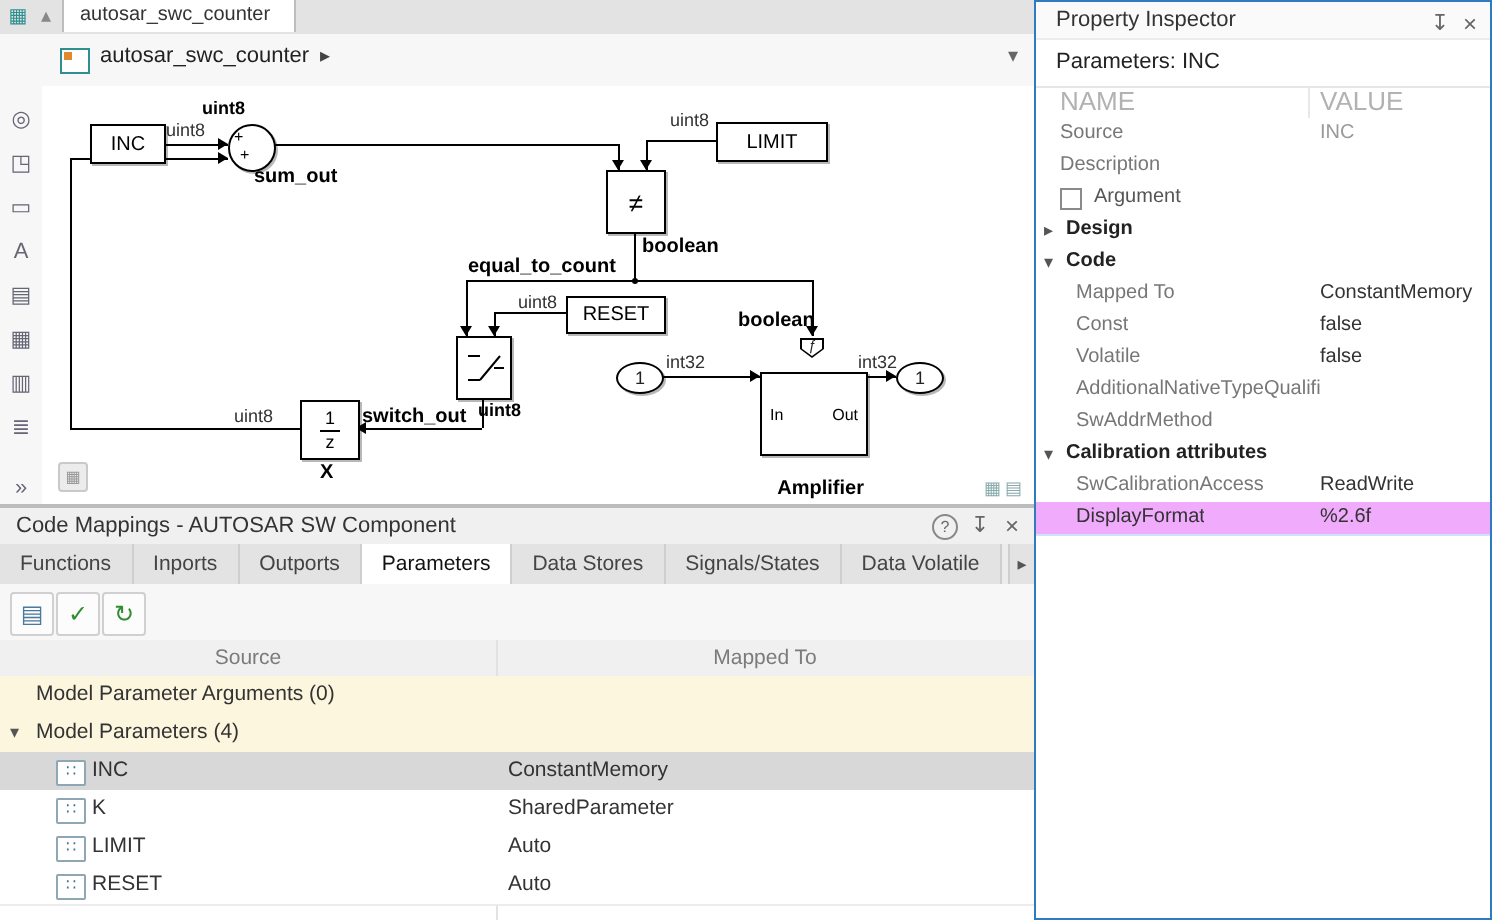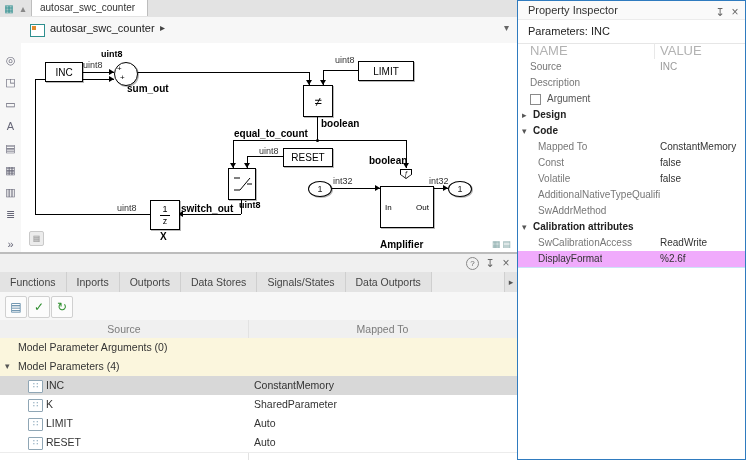--- a/index.html
+++ b/index.html
@@ -190,42 +190,44 @@
       <span class="lblb" style="left:106px;top:40px">sum_out</span>
       <span class="lbl" style="left:314px;top:12px">uint8</span>
       <span class="lblb" style="left:300px;top:75px">boolean</span>
       <span class="lblb" style="left:213px;top:85px">equal_to_count</span>
       <span class="lblb" style="left:348px;top:112px">boolean</span>
       <span class="lbl" style="left:238px;top:103px">uint8</span>
       <span class="lblb" style="left:218px;top:157px;font-size:9px">uint8</span>
       <span class="lblb" style="left:160px;top:160px">switch_out</span>
       <span class="lbl" style="left:96px;top:160px">uint8</span>
       <span class="lblb" style="left:139px;top:188px">X</span>
-      <span class="lblb" style="left:359px;top:196px;width:52px;text-align:left">Amplifier</span>
+      <span class="lblb" style="left:359px;top:196px;width:52px;text-align:right">Amplifier</span>
       <span class="lbl" style="left:312px;top:133px">int32</span>
       <span class="lbl" style="left:408px;top:133px">int32</span>
 
       <div class="cv-badge">▦</div>
       <div class="cv-zoom"><span>▦</span><span>▤</span></div>
     </div>
   </div>
 
   <div class="cm">
     <div class="cm-head">
+      <span>Code Mappings - AUTOSAR SW Component</span>
       <span class="cm-hic cm-help">?</span>
       <span class="cm-hic cm-pin">↧</span>
       <span class="cm-hic cm-close">×</span>
     </div>
     <div class="cm-tabs">
       <div class="cm-tab">Functions</div>
       <div class="cm-tab">Inports</div>
       <div class="cm-tab">Outports</div>
+      <div class="cm-tab active">Parameters</div>
       <div class="cm-tab">Data Stores</div>
       <div class="cm-tab">Signals/States</div>
-      <div class="cm-tab">Data Outports</div>
+      <div class="cm-tab">Data Volatile</div>
 
     </div>
     <div class="cm-scroll">▸</div>
     <div class="cm-toolbar">
       <span class="cm-tool" style="left:5px;color:#4a7a9b">▤</span>
       <span class="cm-tool" style="left:28px;color:#2f8f2f">✓</span>
       <span class="cm-tool" style="left:51px;color:#2f8f2f">↻</span>
     </div>
     <div class="cm-thead">
       <span class="cm-th1">Source</span>

